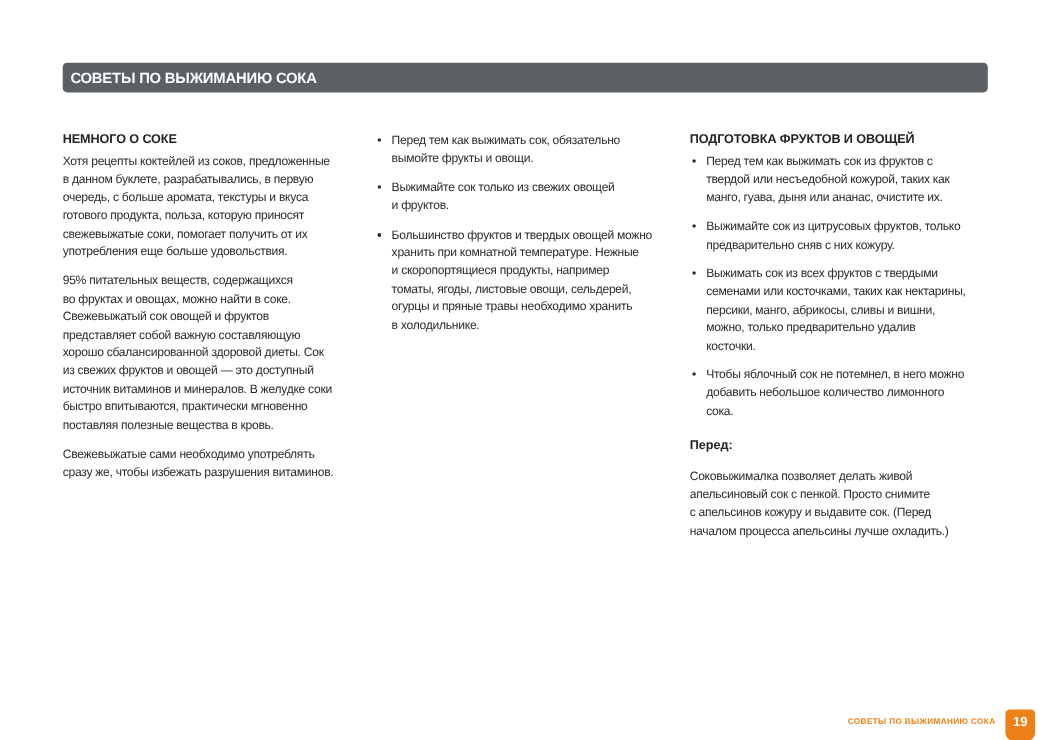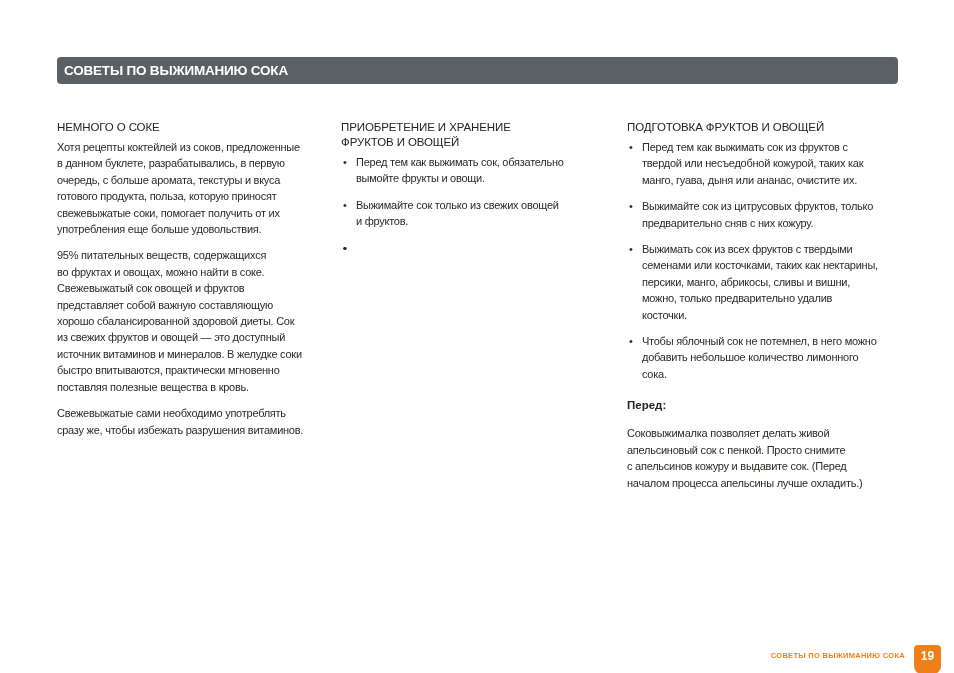--- a/index.html
+++ b/index.html
@@ -40,21 +40,21 @@
     top: 120px;
     width: 840px;
     display: grid;
     grid-template-columns: 272px 274px 270px;
     column-gap: 12px;
   }
   .col h3 {
     margin: 0 0 4px 0;
     font-size: 11.5px;
     line-height: 15px;
-    font-weight: normal;
+    font-weight: bold;
     letter-spacing: -0.1px;
     color: #262321;
     white-space: pre-line;
   }
   .col p {
     margin: 0 0 10px 0;
     font-size: 11px;
     line-height: 16.4px;
     letter-spacing: -0.25px;
     color: #2d2a27;
@@ -142,30 +142,33 @@
 хорошо сбалансированной здоровой диеты. Сок
 из свежих фруктов и овощей — это доступный
 источник витаминов и минералов. В желудке соки
 быстро впитываются, практически мгновенно
 поставляя полезные вещества в кровь.</p>
       <p>Свежевыжатые сами необходимо употреблять
 сразу же, чтобы избежать разрушения витаминов.</p>
     </div>
 
     <div class="col">
-      <h3>ПРИОБРЕТЕНИЕ И ХРАНЕНИЕ
-ФРУКТОВ И ОВОЩЕЙ</h3>
       <ul>
         <li><span class="bullet-dot">•</span><span class="li-text">Перед тем как выжимать сок, обязательно
 вымойте фрукты и овощи.</span></li>
         <li><span class="bullet-dot">•</span><span class="li-text">Выжимайте сок только из свежих овощей
 и фруктов.</span></li>
         <li><span class="bullet-dot">•</span></li>
         <li><span class="bullet-dot">•</span></li>
-        <li><span class="bullet-dot">•</span></li>
+        <li><span class="bullet-dot">•</span><span class="li-text">Большинство фруктов и твердых овощей можно
+хранить при комнатной температуре. Нежные
+и скоропортящиеся продукты, например
+томаты, ягоды, листовые овощи, сельдерей,
+огурцы и пряные травы необходимо хранить
+в холодильнике.</span></li>
       </ul>
     </div>
 
     <div class="col">
       <h3>ПОДГОТОВКА ФРУКТОВ И ОВОЩЕЙ</h3>
       <ul>
         <li><span class="bullet-dot">•</span><span class="li-text">Перед тем как выжимать сок из фруктов с
 твердой или несъедобной кожурой, таких как
 манго, гуава, дыня или ананас, очистите их.</span></li>
         <li><span class="bullet-dot">•</span><span class="li-text">Выжимайте сок из цитрусовых фруктов, только

